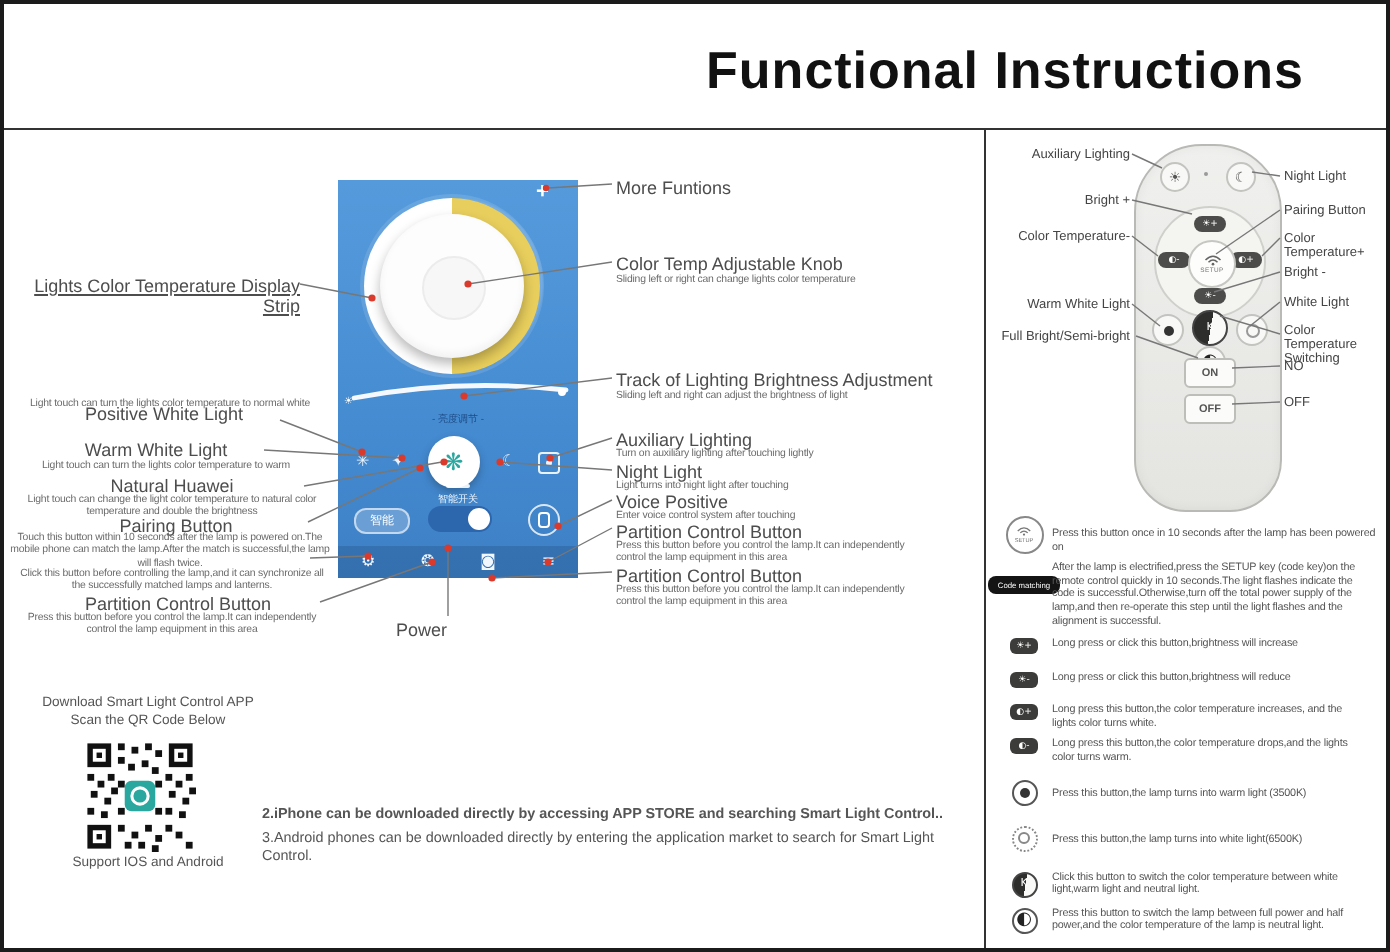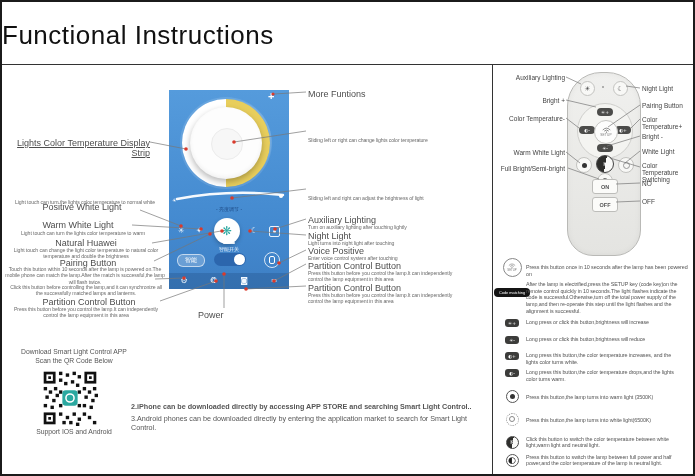--- a/index.html
+++ b/index.html
@@ -1,19 +1,19 @@
 <!DOCTYPE html>
 <html><head>
 <meta charset="utf-8">
 <style>
   html,body{margin:0;padding:0;background:#fff;}
   .page{position:relative;width:695px;height:476px;box-sizing:border-box;border:2px solid #1b1b1b;
         background:#fff;font-family:"Liberation Sans",sans-serif;overflow:hidden;}
   .abs{position:absolute;}
-  .title{left:0;top:18px;width:650px;text-align:left;font-size:26px;font-weight:normal;color:#111;letter-spacing:.5px;}
+  .title{left:0;top:18px;width:650px;text-align:right;font-size:26px;font-weight:bold;color:#111;letter-spacing:.5px;}
   .hline{left:0;top:62px;width:691px;border-top:1.2px solid #333;}
   .vline{left:490px;top:62px;width:0;height:412px;border-left:1.2px solid #333;}
 
   
   .phone{left:167px;top:88px;width:120px;height:199px;z-index:2;
          background:radial-gradient(circle at 50% 26%,rgba(255,255,255,.10) 0 42px,rgba(255,255,255,0) 43px),
                     linear-gradient(180deg,#559bdc 0%,#4389cf 70%,#3e7fc4 100%);}
   .plus{left:99px;top:0px;color:#fff;font-size:11px;font-weight:bold;}
   .ring{left:13px;top:9px;width:88px;height:88px;border-radius:50%;
         background:conic-gradient(from 0deg,#e8ce5c 0 50%,#ffffff 50% 100%);box-shadow:0 0 0 2px rgba(255,255,255,.12);}
@@ -156,21 +156,23 @@
   <div class="abs cd center" style="left:6px;top:228px;width:150px;">Light touch can turn the lights color temperature to warm</div>
   <div class="abs ct center" style="left:20px;top:236px;width:128px;">Natural Huawei</div>
   <div class="abs cd center" style="left:8px;top:245px;width:152px;">Light touch can change the light color temperature to natural color temperature and double the brightness</div>
   <div class="abs ct center" style="left:20px;top:256px;width:132px;">Pairing Button</div>
   <div class="abs cd center" style="left:2px;top:264px;width:162px;">Touch this button within 10 seconds after the lamp is powered on.The mobile phone can match the lamp.After the match is successful,the lamp will flash twice.</div>
   <div class="abs cd center" style="left:6px;top:282px;width:156px;">Click this button before controlling the lamp,and it can synchronize all the successfully matched lamps and lanterns.</div>
   <div class="abs ct center" style="left:14px;top:295px;width:146px;">Partition Control Button</div>
   <div class="abs cd center" style="left:6px;top:304px;width:156px;">Press this button before you control the lamp.It can independently control the lamp equipment in this area</div>
 
   <div class="abs ct" style="left:306px;top:87px;width:170px;">More Funtions</div>
+  <div class="abs ct" style="left:306px;top:125px;width:175px;">Color Temp Adjustable Knob</div>
   <div class="abs cd" style="left:306px;top:135px;width:120px;">Sliding left or right can change lights color temperature</div>
+  <div class="abs ct" style="left:306px;top:183px;width:180px;">Track of Lighting Brightness Adjustment</div>
   <div class="abs cd" style="left:306px;top:193px;width:178px;">Sliding left and right can adjust the brightness of light</div>
   <div class="abs ct" style="left:306px;top:213px;width:170px;">Auxiliary Lighting</div>
   <div class="abs cd" style="left:306px;top:222px;width:178px;">Turn on auxiliary lighting after touching lightly</div>
   <div class="abs ct" style="left:306px;top:229px;width:170px;">Night Light</div>
   <div class="abs cd" style="left:306px;top:238px;width:178px;">Light turns into night light after touching</div>
   <div class="abs ct" style="left:306px;top:244px;width:170px;">Voice Positive</div>
   <div class="abs cd" style="left:306px;top:253px;width:178px;">Enter voice control system after touching</div>
   <div class="abs ct" style="left:306px;top:259px;width:170px;">Partition Control Button</div>
   <div class="abs cd" style="left:306px;top:268px;width:160px;">Press this button before you control the lamp.It can independently control the lamp equipment in this area</div>
   <div class="abs ct" style="left:306px;top:281px;width:170px;">Partition Control Button</div>

